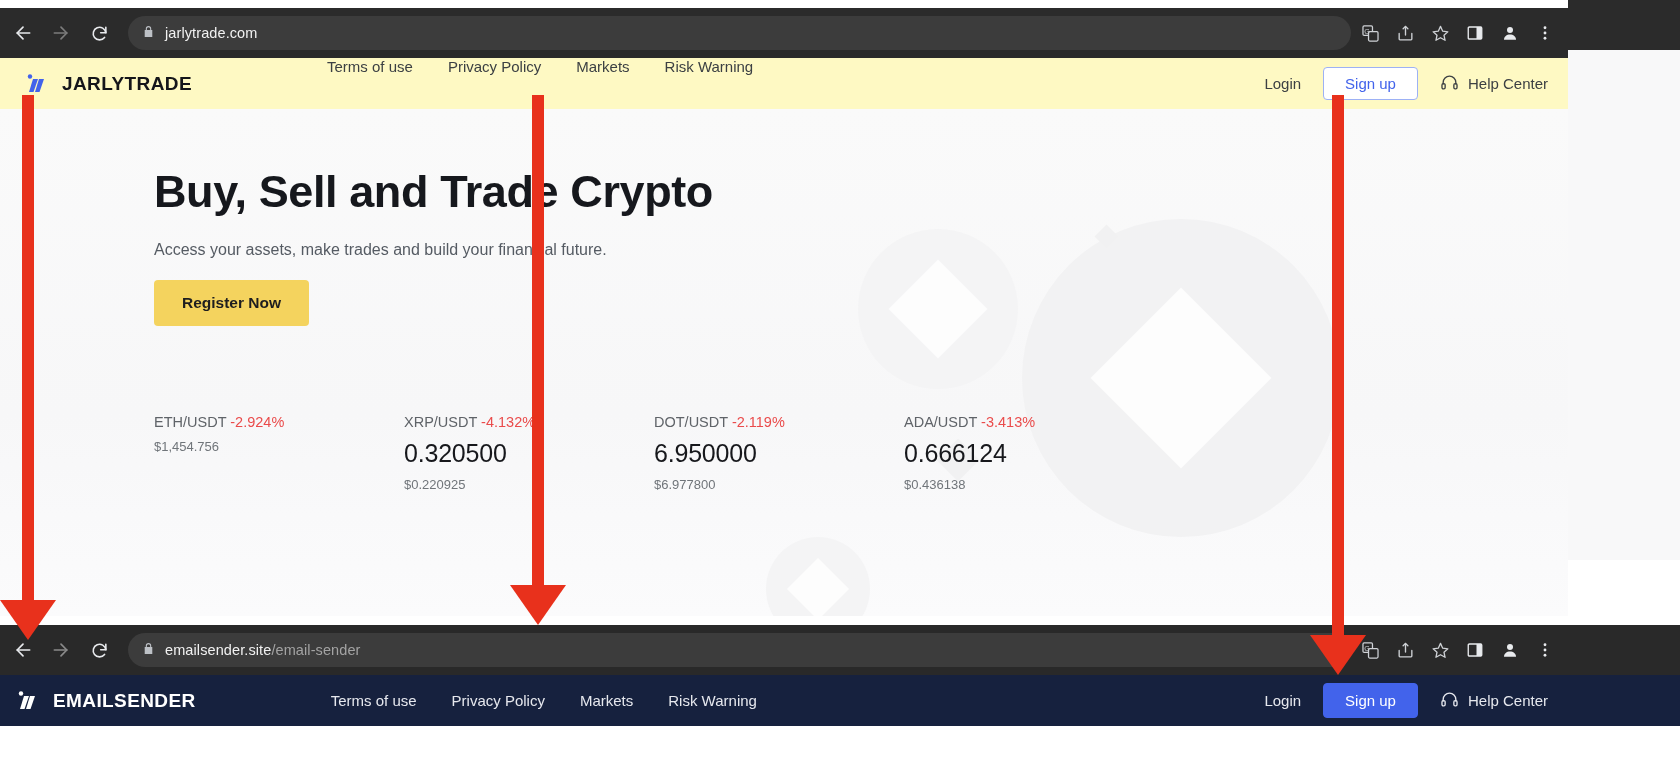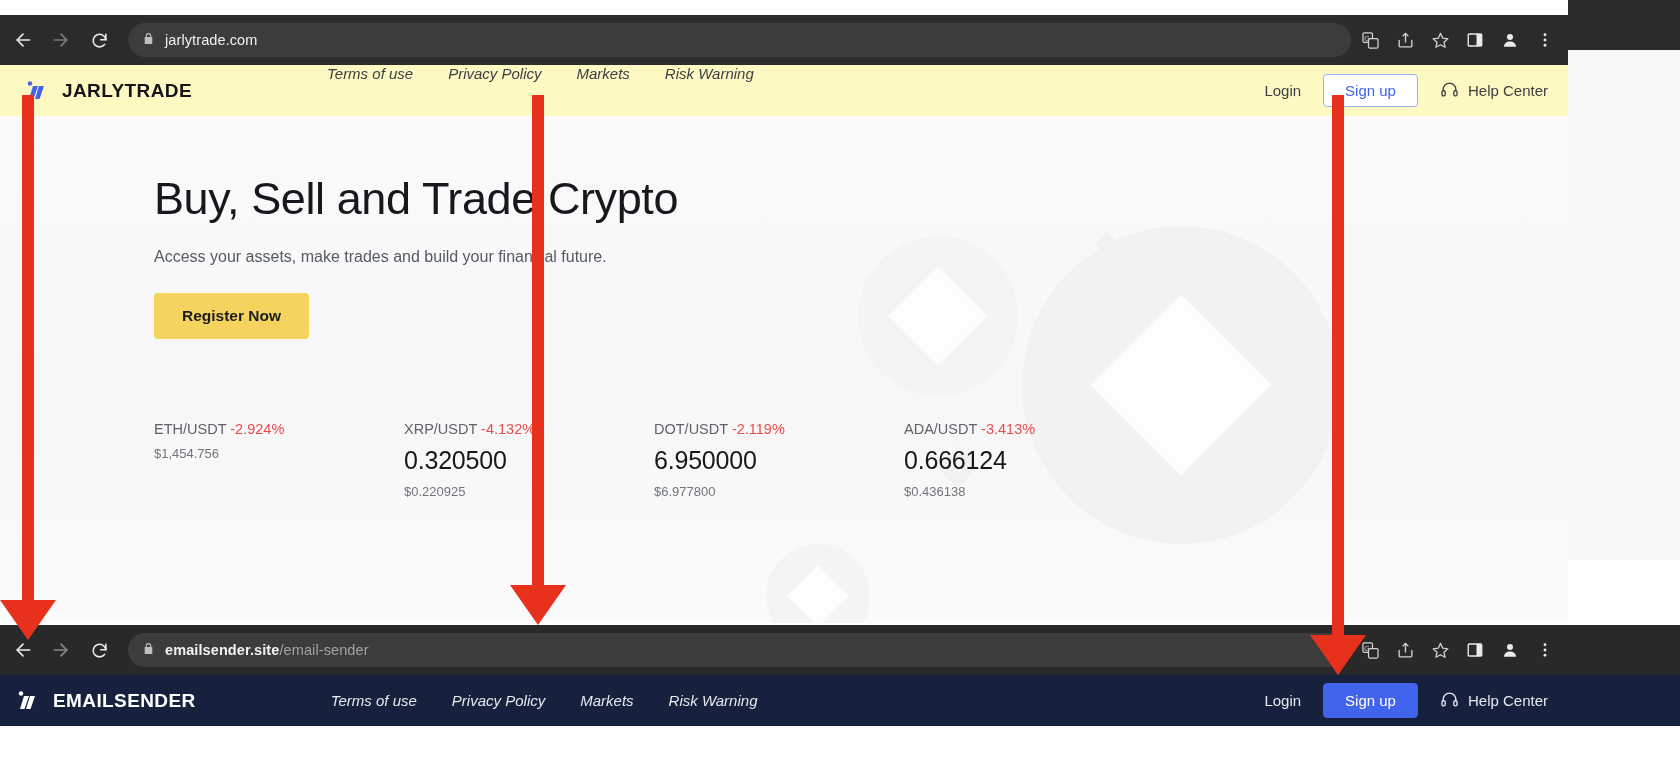--- a/index.html
+++ b/index.html
@@ -39,46 +39,46 @@
     max-width:1276px;
   }
   .omni-url {
     font-size:14.5px;
     color:#e8e8e8;
     letter-spacing:.1px;
     white-space:nowrap;
   }
   .omni-url .host { color:#f1f1f1; }
   .omni-url .path { color:#a3a3a3; }
-  .omni-url.b .host { font-weight:bold; }
+  .omni-url.b .host { font-weight:normal; }
   .tb-icons { display:flex; align-items:center; gap:9px; padding:0 10px 0 6px; }
   .tb-ic { width:26px; height:26px; display:flex; align-items:center; justify-content:center; }
 
   
   #top-page {
-    position:absolute; left:0; top:15px;
+    position:absolute; left:0; top:8px;
     width:1568px; height:608px;
     background:#fff;
     overflow:hidden;
   }
   .site-nav {
     height:51px;
     background:#fef9c3;
     display:flex;
     padding:0 20px 0 27px;
     position:relative;
     z-index:5;
   }
   .logo { display:flex; align-items:center; gap:9px; }
   .logo-mark { width:26px; height:22px; }
   .logo-text {
     font-size:19px; font-weight:bold; letter-spacing:.4px;
     color:#15161a;
   }
-  .nav-links { display:flex; gap:35px; margin-left:135px;font-style:italic; }
+  .nav-links { display:flex; gap:35px; margin-left:135px; }
   .nav-link {
     font-size:15px; color:#3c4043; white-space:nowrap;
   }
   .nav-right {
     margin-left:auto; display:flex; align-items:center; gap:22px;
   }
   .login-link { font-size:15px; color:#3c4043; }
   .signup-outline {
     font-size:15px; color:#4263eb;
     border:1px solid #9db1f5; border-radius:4px;
@@ -97,28 +97,28 @@
   .circ {
     border-radius:50%;
     background:#f2f2f3;
     display:flex; align-items:center; justify-content:center;
   }
   .dia { background:#fdfdfd; transform:rotate(45deg); }
   .dia-solid { background:#f1f1f2; transform:rotate(45deg); }
 
   .hero-inner { position:relative; z-index:3; padding:58px 0 0 154px; }
   .hero-h1 {
-    font-size:45px; font-weight:normal; color:#16181d;
+    font-size:45px; font-weight:bold; color:#16181d;
     letter-spacing:-.4px; line-height:1.1;
   }
   .hero-sub {
     margin-top:24px; font-size:16px; color:#555b63;
   }
   .reg-btn {
-    margin-top:27px;
+    margin-top:21px;
     display:inline-block;
     background:#f4d35e;
     color:#1d1d1f;
     font-size:15.5px; font-weight:bold;
     padding:14px 28px;
     border-radius:4px;
     border:none;
   }
   .tickers {
     position:absolute; left:154px; top:305px; z-index:3;

